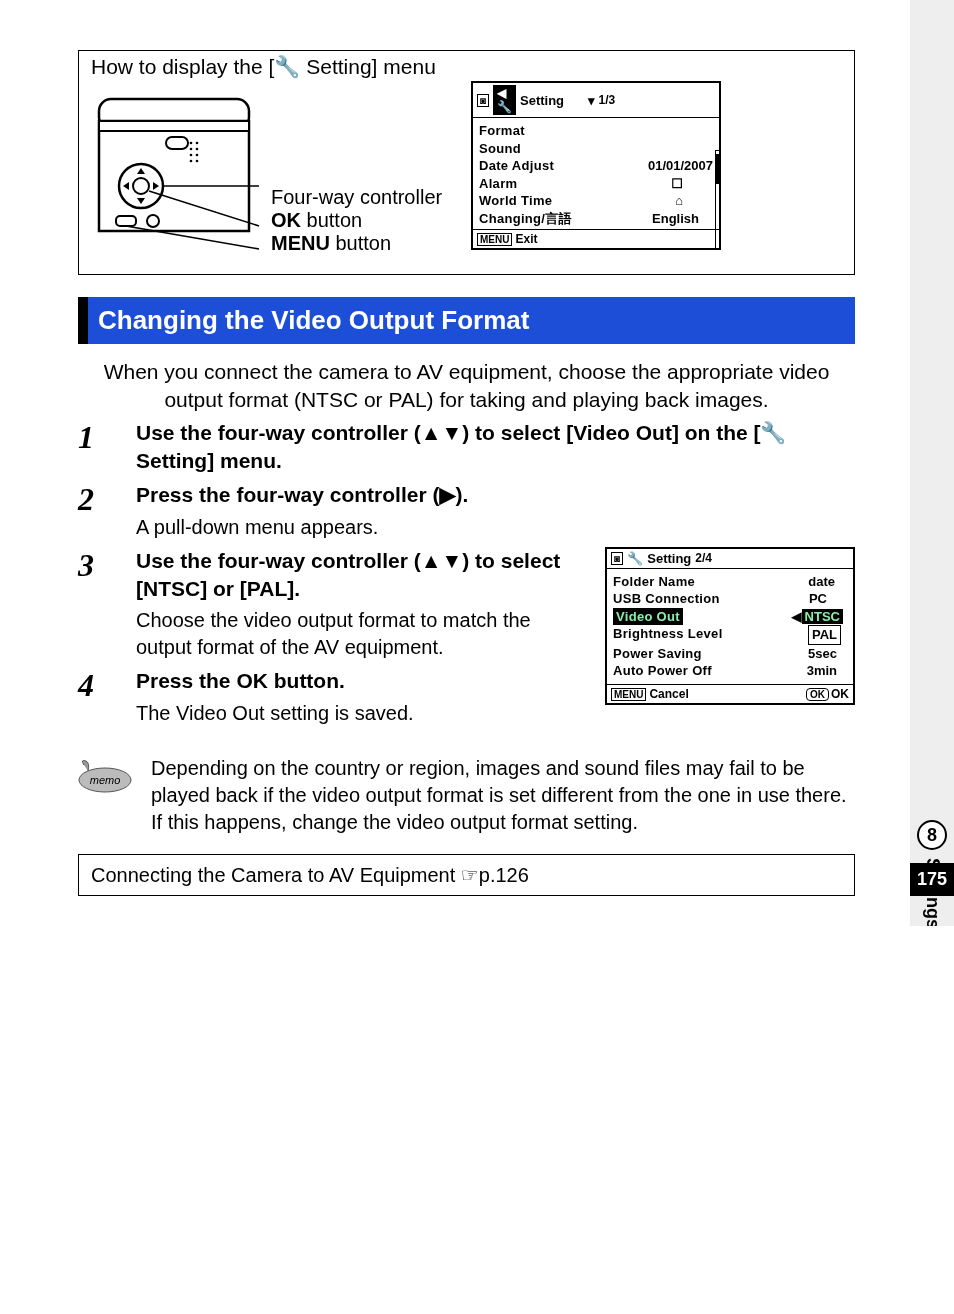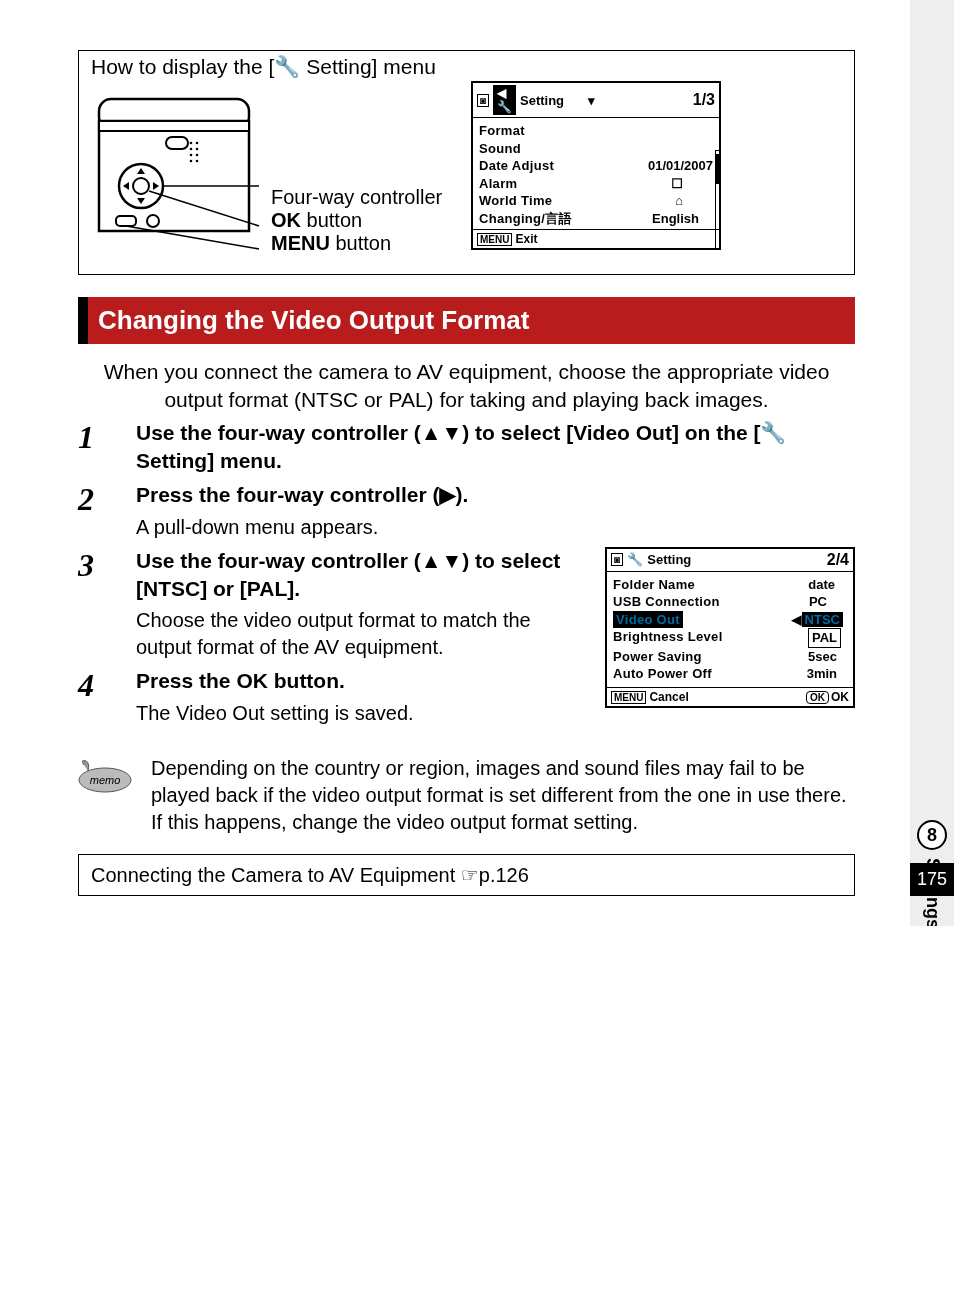--- a/index.html
+++ b/index.html
@@ -47,21 +47,21 @@
     margin: 0 auto;
   }
   .page-num {
     position: absolute;
     right: 0;
     bottom: 30px;
     width: 44px;
     background: #000;
     color: #fff;
     text-align: center;
-    font-weight: normal;
+    font-weight: bold;
     padding: 6px 0;
     font-size: 18px;
   }
   .howto-box {
     border: 1px solid #000;
     padding: 4px 8px 18px 12px;
     margin-bottom: 22px;
     font-size: 20px;
   }
   .howto-row {
@@ -110,51 +110,51 @@
   }
   .lcd-head {
     display: flex;
     align-items: center;
     border-bottom: 1px solid #000;
     padding: 2px 4px;
     gap: 4px;
   }
   .lcd-head .cam-ic { border:1.5px solid #000; padding:0 2px; font-size:10px;}
   .lcd-head .tool-tab { background:#000; color:#fff; padding:1px 4px; font-size:12px;}
-  .lcd-head .page { margin-left:auto; font-size:16px;text-align:right;}
+  .lcd-head .page { margin-left:auto; font-size:12px;}
   .lcd-body { padding: 4px 6px 2px 6px; position: relative;}
   .lcd-row { display:flex; justify-content: space-between; line-height: 1.35;}
   .lcd-row .label { letter-spacing: .3px;}
   .lcd-foot { border-top:1px solid #000; padding:2px 4px; display:flex; justify-content:space-between; font-size:12px; align-items:center;}
   .scroll-stub { position:absolute; right:-2px; top:32px; width:6px; height:100px; border:1.5px solid #000;}
   .scroll-stub::after{content:"";position:absolute;left:0;right:0;top:3px;height:30px;background:#000;}
   .menu-mark { border:1.5px solid #000; font-size:10px; padding:0 2px; margin-right:3px;}
   .ok-mark { border:1.5px solid #000; border-radius:4px; font-size:10px; padding:0 3px; margin-right:2px;}
 
   .section-heading {
-    background: #b91c1c;
+    background: #1d4ed8;
     color: #fff;
     border-left: 10px solid #000;
     font-size: 26px;
     font-weight: bold;
     padding: 8px 8px 8px 10px;
     margin-bottom: 14px;
   }
   .intro { font-size: 21px; line-height:1.35; margin-bottom: 4px; text-align: center;}
   .step { display:flex; gap: 24px; margin-bottom: 6px; align-items:flex-start;}
   .step-num { font-size: 32px; font-weight: bold; font-style: italic; font-family: Georgia, serif; width: 34px; }
   .step-body { flex:1; }
   .step-title { font-size: 21px; font-weight: bold; line-height:1.35;}
   .step-sub { font-size: 20px; margin-top:4px; line-height:1.35;}
   .ok-inline { font-weight: bold; }
   .steps-wrap { display:flex; gap: 16px; align-items:flex-start;}
   .steps-left { flex: 1;}
   .lcd2 { margin-top: 0px;}
   .lcd2 .lcd-body{ padding-bottom:4px;}
-  .lcd2 .highlight { background:#000; color:#0369a1; padding:0 3px;}
+  .lcd2 .highlight { background:#000; color:#86efac; padding:0 3px;}
   .lcd2 .submenu-box { border:1.5px solid #000; padding:0 3px;}
 
   .memo-box { display:flex; gap: 18px; margin-top: 22px; font-size:20px; line-height:1.35;}
   .memo-icon { flex: 0 0 55px; }
   .ref-box { border:1px solid #000; padding:8px 12px; font-size:20px; margin-top:18px;}
 </style>
 </head>
 <body>
 
 <div class="side-bar"></div>

